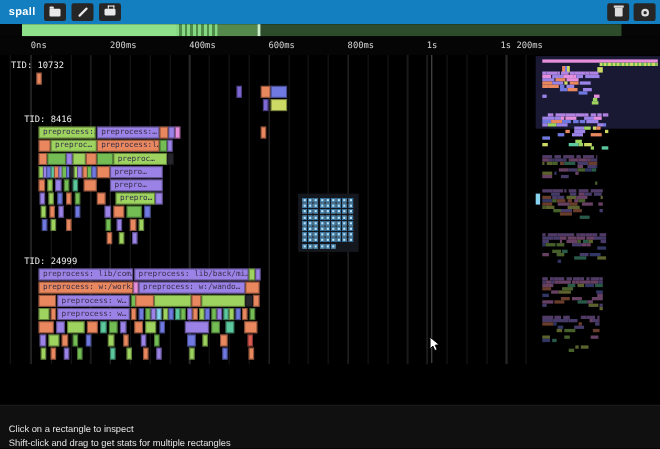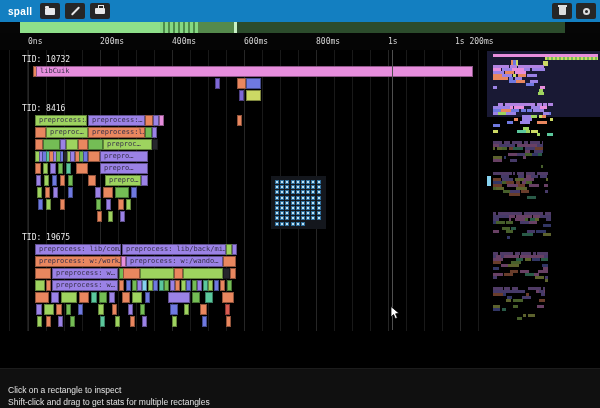--- a/index.html
+++ b/index.html
@@ -95,23 +95,22 @@
       <div class="tick" style="position: absolute; left: 172px;">400ms</div>
       <div class="tick" style="position: absolute; left: 244px;">600ms</div>
       <div class="tick" style="position: absolute; left: 316px;">800ms</div>
       <div class="tick" style="position: absolute; left: 388px;">1s</div>
       <div class="tick" style="position: absolute; left: 455px;">1s 200ms</div>
     </div>
 
   <div class="gridlines"></div>
 
   <div class="flame abs" style="left:0;top:0;width:600px;height:368px;">
-      <div class="tid" style="position: absolute; left: 22px; top: 55px;">TID: 10732</div>
+      <div class="tid" style="position: absolute; left: 10px; top: 55px;">TID: 10732</div>
       <div class="bar" style="position: absolute; left: 33px; top: 66px; width: 3px; background: rgb(233, 135, 95);"></div>
-      <div class="bar" style="position: absolute; left: 36px; top: 66px; width: 437px; background: rgb(231, 142, 221);">libCuik</div>
       <div class="bar" style="position: absolute; left: 215px; top: 78px; width: 2px; background: rgb(126, 104, 214);"></div>
       <div class="bar" style="position: absolute; left: 237px; top: 78px; width: 9px; background: rgb(233, 135, 95);"></div>
       <div class="bar" style="position: absolute; left: 246px; top: 78px; width: 15px; background: rgb(111, 121, 224);"></div>
       <div class="bar" style="position: absolute; left: 239px; top: 90px; width: 2px; background: rgb(126, 104, 214);"></div>
       <div class="bar" style="position: absolute; left: 246px; top: 90px; width: 15px; background: rgb(204, 217, 100);"></div>
       <div class="tid" style="position: absolute; left: 22px; top: 104px;">TID: 8416</div>
       <div class="bar" style="position: absolute; left: 35px; top: 115px; width: 52px; background: rgb(158, 211, 95);">preprocess:…</div>
       <div class="bar" style="position: absolute; left: 88px; top: 115px; width: 57px; background: rgb(155, 130, 230);">preprocess:…</div>
       <div class="bar" style="position: absolute; left: 145px; top: 115px; width: 8px; background: rgb(233, 135, 95);"></div>
       <div class="bar" style="position: absolute; left: 153px; top: 115px; width: 6px; background: rgb(155, 130, 230);"></div>
@@ -172,21 +171,21 @@
       <div class="bar" style="position: absolute; left: 38px; top: 199px; width: 2px; background: rgb(111, 121, 224);"></div>
       <div class="bar" style="position: absolute; left: 46px; top: 199px; width: 2px; background: rgb(158, 211, 95);"></div>
       <div class="bar" style="position: absolute; left: 60px; top: 199px; width: 2px; background: rgb(233, 135, 95);"></div>
       <div class="bar" style="position: absolute; left: 96px; top: 199px; width: 4px; background: rgb(116, 189, 85);"></div>
       <div class="bar" style="position: absolute; left: 106px; top: 199px; width: 5px; background: rgb(155, 130, 230);"></div>
       <div class="bar" style="position: absolute; left: 118px; top: 199px; width: 6px; background: rgb(233, 135, 95);"></div>
       <div class="bar" style="position: absolute; left: 126px; top: 199px; width: 4px; background: rgb(158, 211, 95);"></div>
       <div class="bar" style="position: absolute; left: 97px; top: 211px; width: 3px; background: rgb(233, 135, 95);"></div>
       <div class="bar" style="position: absolute; left: 108px; top: 211px; width: 3px; background: rgb(158, 211, 95);"></div>
       <div class="bar" style="position: absolute; left: 120px; top: 211px; width: 3px; background: rgb(155, 130, 230);"></div>
-      <div class="tid" style="position: absolute; left: 22px; top: 233px;">TID: 19675</div>
+      <div class="tid" style="position: absolute; left: 22px; top: 233px;">TID: 24999</div>
       <div class="bar" style="position: absolute; left: 35px; top: 244px; width: 86px; background: rgb(155, 130, 230);">preprocess: lib/com…</div>
       <div class="bar" style="position: absolute; left: 122px; top: 244px; width: 104px; background: rgb(155, 130, 230);">preprocess: lib/back/mi…</div>
       <div class="bar" style="position: absolute; left: 226px; top: 244px; width: 6px; background: rgb(158, 211, 95);"></div>
       <div class="bar" style="position: absolute; left: 232px; top: 244px; width: 4px; background: rgb(155, 130, 230);"></div>
       <div class="bar" style="position: absolute; left: 35px; top: 256px; width: 86px; background: rgb(233, 135, 95);">preprocess: w:/work…</div>
       <div class="bar" style="position: absolute; left: 121px; top: 256px; width: 5px; background: rgb(231, 142, 221);"></div>
       <div class="bar" style="position: absolute; left: 126px; top: 256px; width: 97px; background: rgb(155, 130, 230);">preprocess: w:/wando…</div>
       <div class="bar" style="position: absolute; left: 223px; top: 256px; width: 13px; background: rgb(233, 135, 95);"></div>
       <div class="bar" style="position: absolute; left: 35px; top: 268px; width: 16px; background: rgb(233, 135, 95);"></div>
       <div class="bar" style="position: absolute; left: 52px; top: 268px; width: 66px; background: rgb(155, 130, 230);">preprocess: w…</div>

